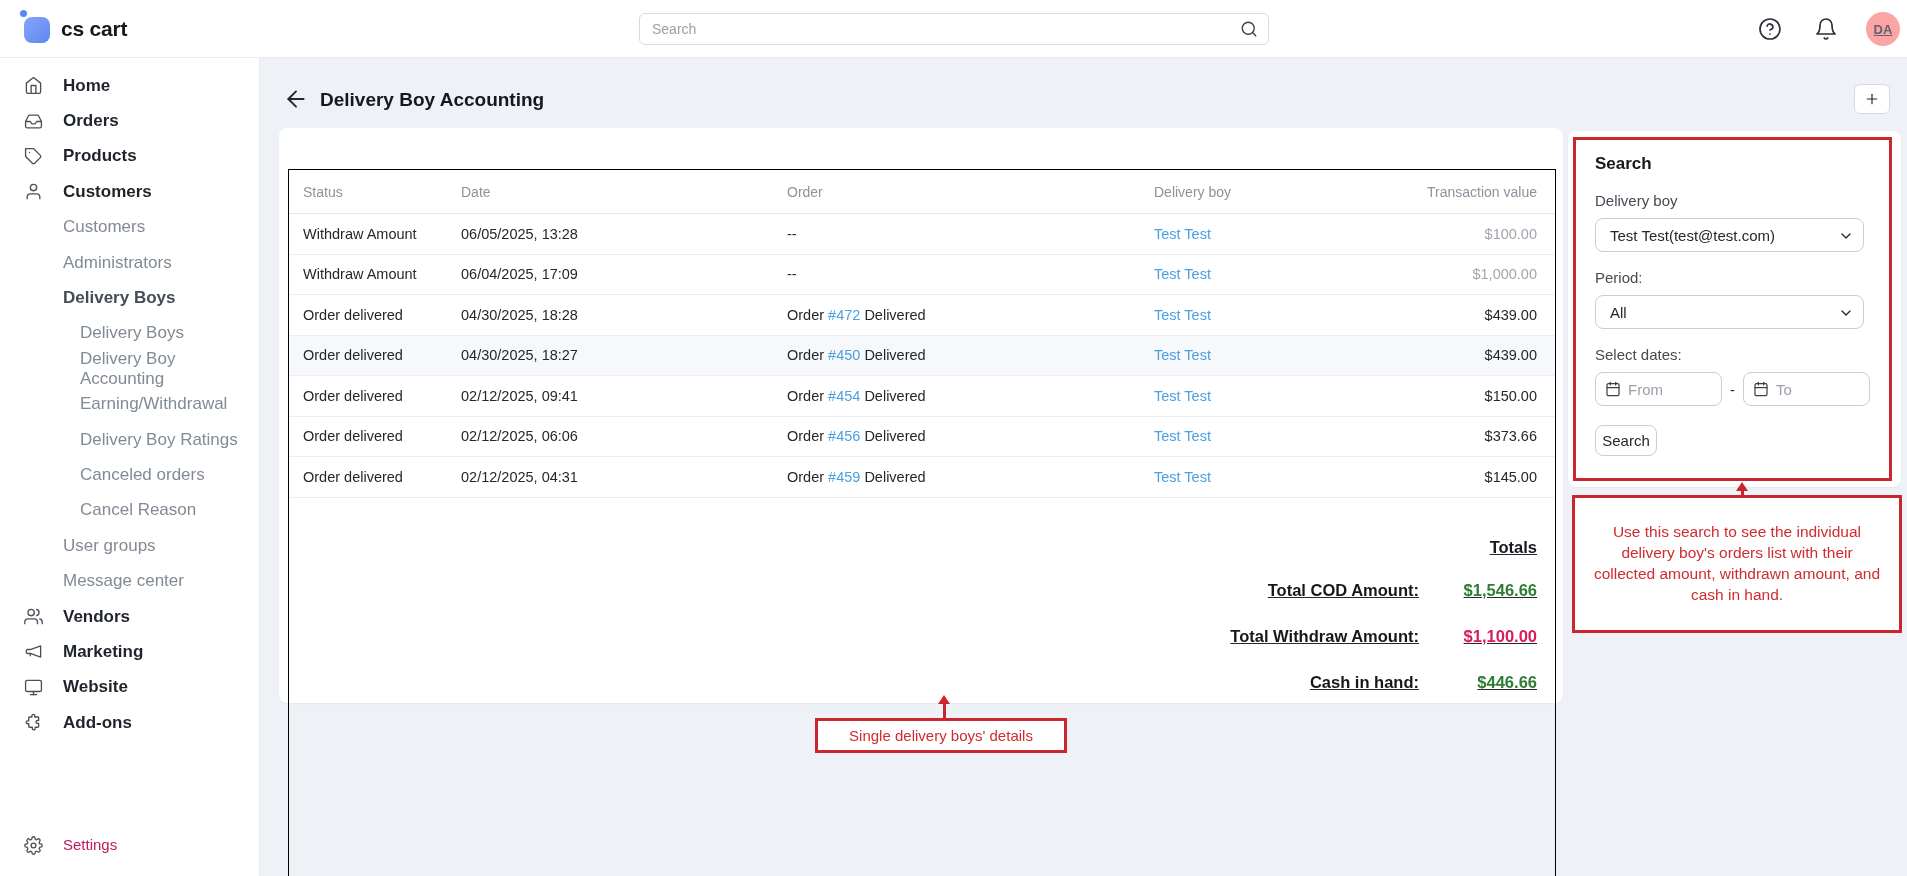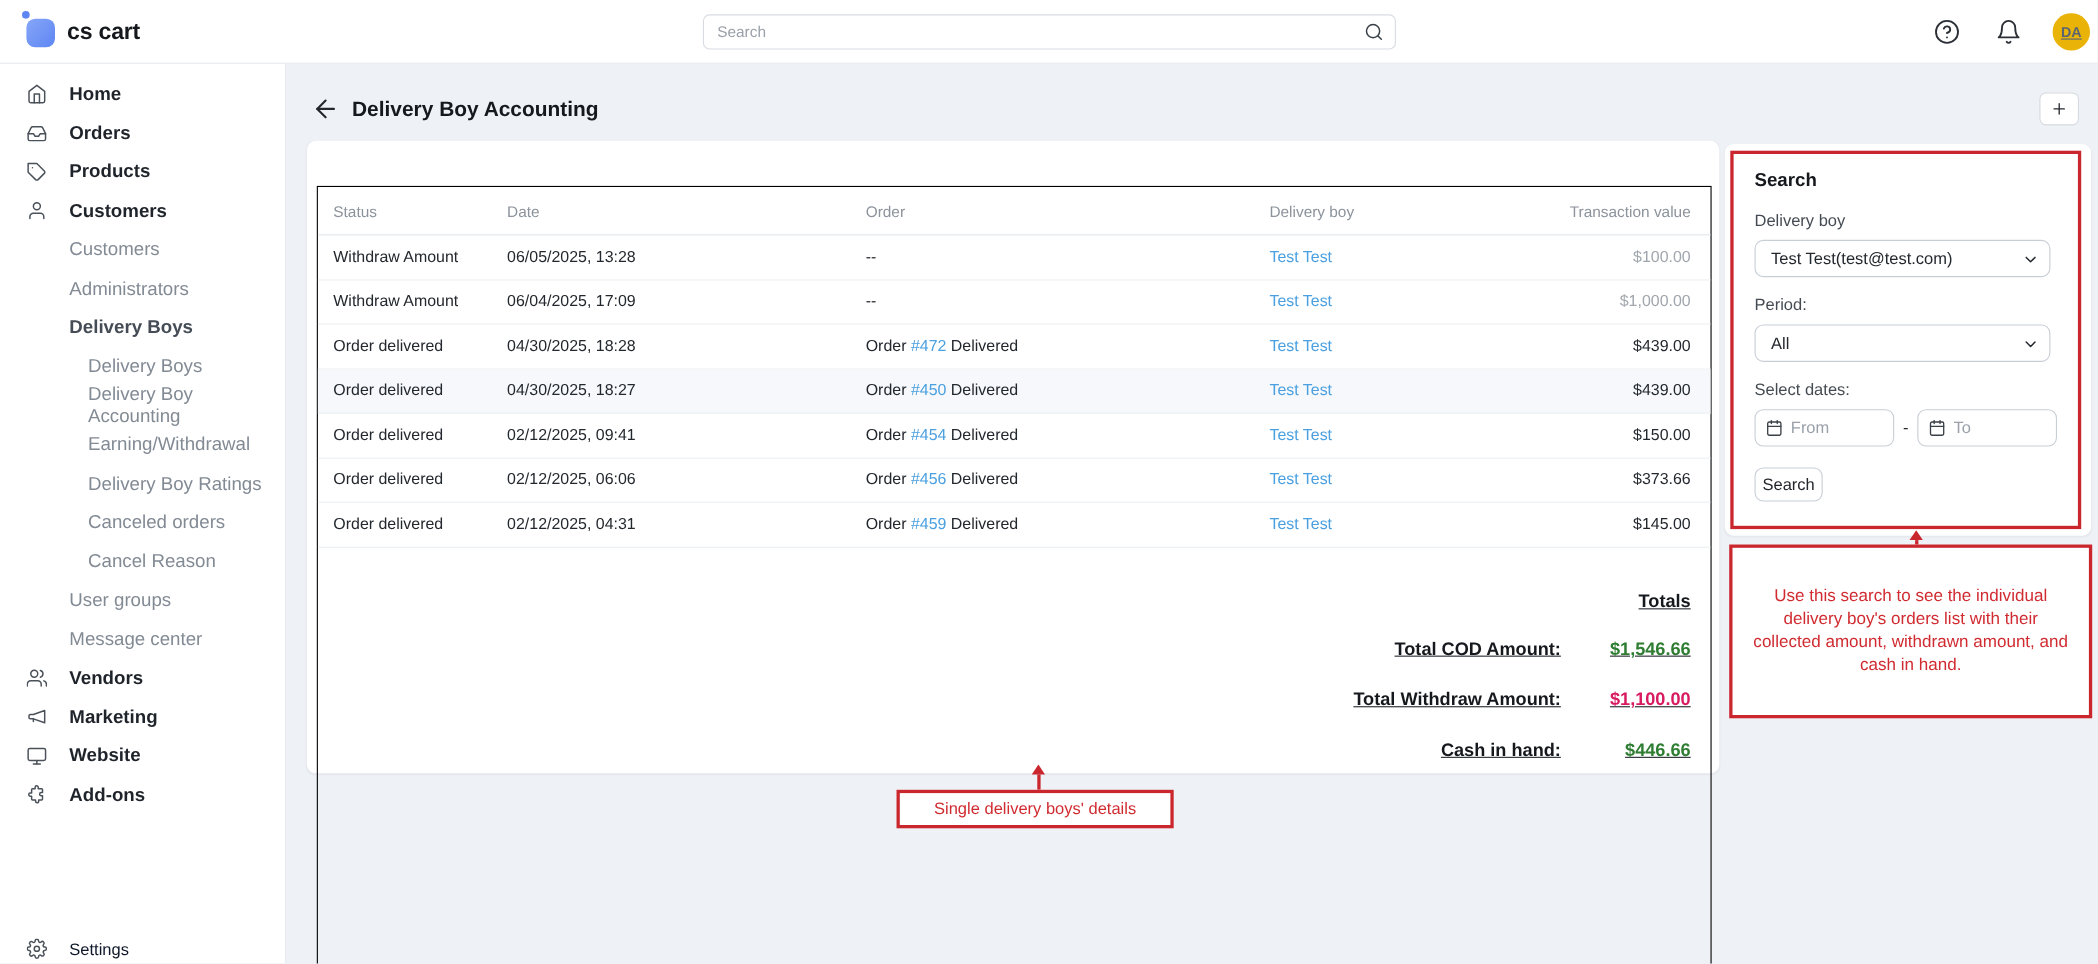--- a/index.html
+++ b/index.html
@@ -12,32 +12,32 @@
   .logo-mark { position:relative; width:26px; height:26px; border-radius:8px; background:linear-gradient(135deg,#87a6f8,#5d86f3); margin-top:3px; }
   .logo-mark .dot { position:absolute; top:-7px; left:-4px; width:7px; height:7px; border-radius:50%; background:#5d86f3; }
   .logo-text { font-size:21px; font-weight:600; color:#15181c; letter-spacing:-0.2px; }
   .top-search { position:absolute; left:639px; top:13px; width:630px; height:32px; }
   .top-search input { width:100%; height:100%; border:1px solid #d8dce2; border-radius:6px; padding:0 38px 0 12px; font:14px "Liberation Sans","DejaVu Sans",sans-serif; color:#23282e; background:#fff; outline:none; }
   .top-search input::placeholder { color:#9aa1a9; }
   .top-search .mag { position:absolute; right:11px; top:7px; width:18px; height:18px; color:#3a4047; cursor:pointer; }
   .top-ico { position:absolute; top:17px; width:24px; height:24px; color:#2b3036; cursor:pointer; }
   .ico-help { left:1758px; }
   .ico-bell { left:1814px; }
-  .avatar { position:absolute; left:1866px; top:12px; width:34px; height:34px; border-radius:50%; background:#eab308; color:#5b6470; font-size:13px; font-weight:700; display:flex; align-items:center; justify-content:center; cursor:pointer;text-decoration:underline; }
+  .avatar { position:absolute; left:1866px; top:12px; width:34px; height:34px; border-radius:50%; background:#fca5a5; color:#5b6470; font-size:13px; font-weight:700; display:flex; align-items:center; justify-content:center; cursor:pointer;text-decoration:underline; }
 
   
   .sidebar { position:absolute; left:0; top:58px; width:260px; height:818px; background:#fff; border-right:1px solid #e7eaee; }
   .nav-list { padding-top:10px; }
   .nav-item { height:35.4px; display:flex; align-items:center; cursor:pointer; font-size:17px; }
   .nav-item .nav-icon { width:19px; height:19px; margin-left:24px; margin-right:20px; color:#4a5159; flex:0 0 19px; }
   .nav-item.level-0 { color:#1f242b; font-weight:600; }
   .nav-item.level-1 { color:#828a94; font-weight:400; padding-left:63px; }
   .nav-item.level-1.section { color:#454c55; font-weight:600; }
   .nav-item.level-2 { color:#828a94; font-weight:400; padding-left:80px; }
-  .settings-row { position:absolute; left:0; bottom:4px; width:100%; height:36px; display:flex; align-items:flex-end; cursor:pointer; font-size:15px; color:#0f172a; font-weight:500; }
+  .settings-row { position:absolute; left:0; bottom:4px; width:100%; height:36px; display:flex; align-items:flex-start; cursor:pointer; font-size:15px; color:#be185d; font-weight:500; }
   .settings-row .nav-icon { width:19px; height:19px; margin-left:24px; margin-right:20px; color:#4a5159; }
 
   
   .main { position:absolute; left:260px; top:58px; width:1647px; height:818px; background:#eef1f5; }
   .back-btn { position:absolute; left:23px; top:28px; width:26px; height:26px; color:#23282e; cursor:pointer; }
   .page-title { position:absolute; left:60px; top:31px; font-size:19px; font-weight:700; color:#15181c; }
   .add-btn { position:absolute; left:1594px; top:26px; width:36px; height:30px; background:#fff; border:1px solid #d5dae0; border-radius:6px; display:flex; align-items:center; justify-content:center; color:#23282e; cursor:pointer; }
   .add-btn svg { width:16px; height:16px; }
 
   .card { position:absolute; left:19px; top:70px; width:1284px; height:575px; background:#fff; border-radius:8px; box-shadow:0 1px 2px rgba(20,30,50,.05); }
@@ -60,21 +60,21 @@
   .tv.green { color:#2e7d32; }
   .tv.pink { color:#d81b60; }
 
   
   .red-arrow-up { position:absolute; width:12px; }
   .red-arrow-up .head { width:0; height:0; border-left:6px solid transparent; border-right:6px solid transparent; border-bottom:9px solid #c9262d; }
   .red-arrow-up .stem { width:3px; background:#c9262d; margin:0 auto; }
 
   .note-box { position:absolute; border:3px solid #c9262d; background:#fff; color:#d02b31; display:flex; align-items:center; justify-content:center; text-align:center; }
   .note-table { left:555px; top:660px; width:252px; height:35px; font-size:15px; }
-  .note-search { left:1312px; top:437px; width:330px; height:158px; font-size:15.5px; line-height:1.35; padding:0 14px; }
+  .note-search { left:1312px; top:437px; width:330px; height:138px; font-size:15.5px; line-height:1.35; padding:0 14px; }
 
   
   .side-card { position:absolute; left:1308px; top:73px; width:333px; height:356px; background:#fff; border-radius:8px; box-shadow:0 1px 2px rgba(20,30,50,.05); }
   .search-frame { position:absolute; left:1313px; top:79px; width:319px; height:344px; border:3px solid #c9262d; padding:14px 19px; }
   .sp-title { font-size:17px; font-weight:700; color:#15181c; margin-bottom:18px; }
   .sp-label { font-size:15px; color:#454b52; margin-bottom:9px; }
   .sp-select { position:relative; width:269px; height:34px; border:1px solid #c8ced6; border-radius:8px; background:#fff; display:flex; align-items:center; padding:0 30px 0 14px; font-size:15px; color:#23282e; cursor:pointer; margin-bottom:17px; }
   .sp-select .chev { position:absolute; right:9px; top:9px; width:16px; height:16px; color:#23282e; }
   .dates-row { display:flex; align-items:center; gap:8px; margin-bottom:19px; }
   .date-input { position:relative; width:127px; height:34px; }

